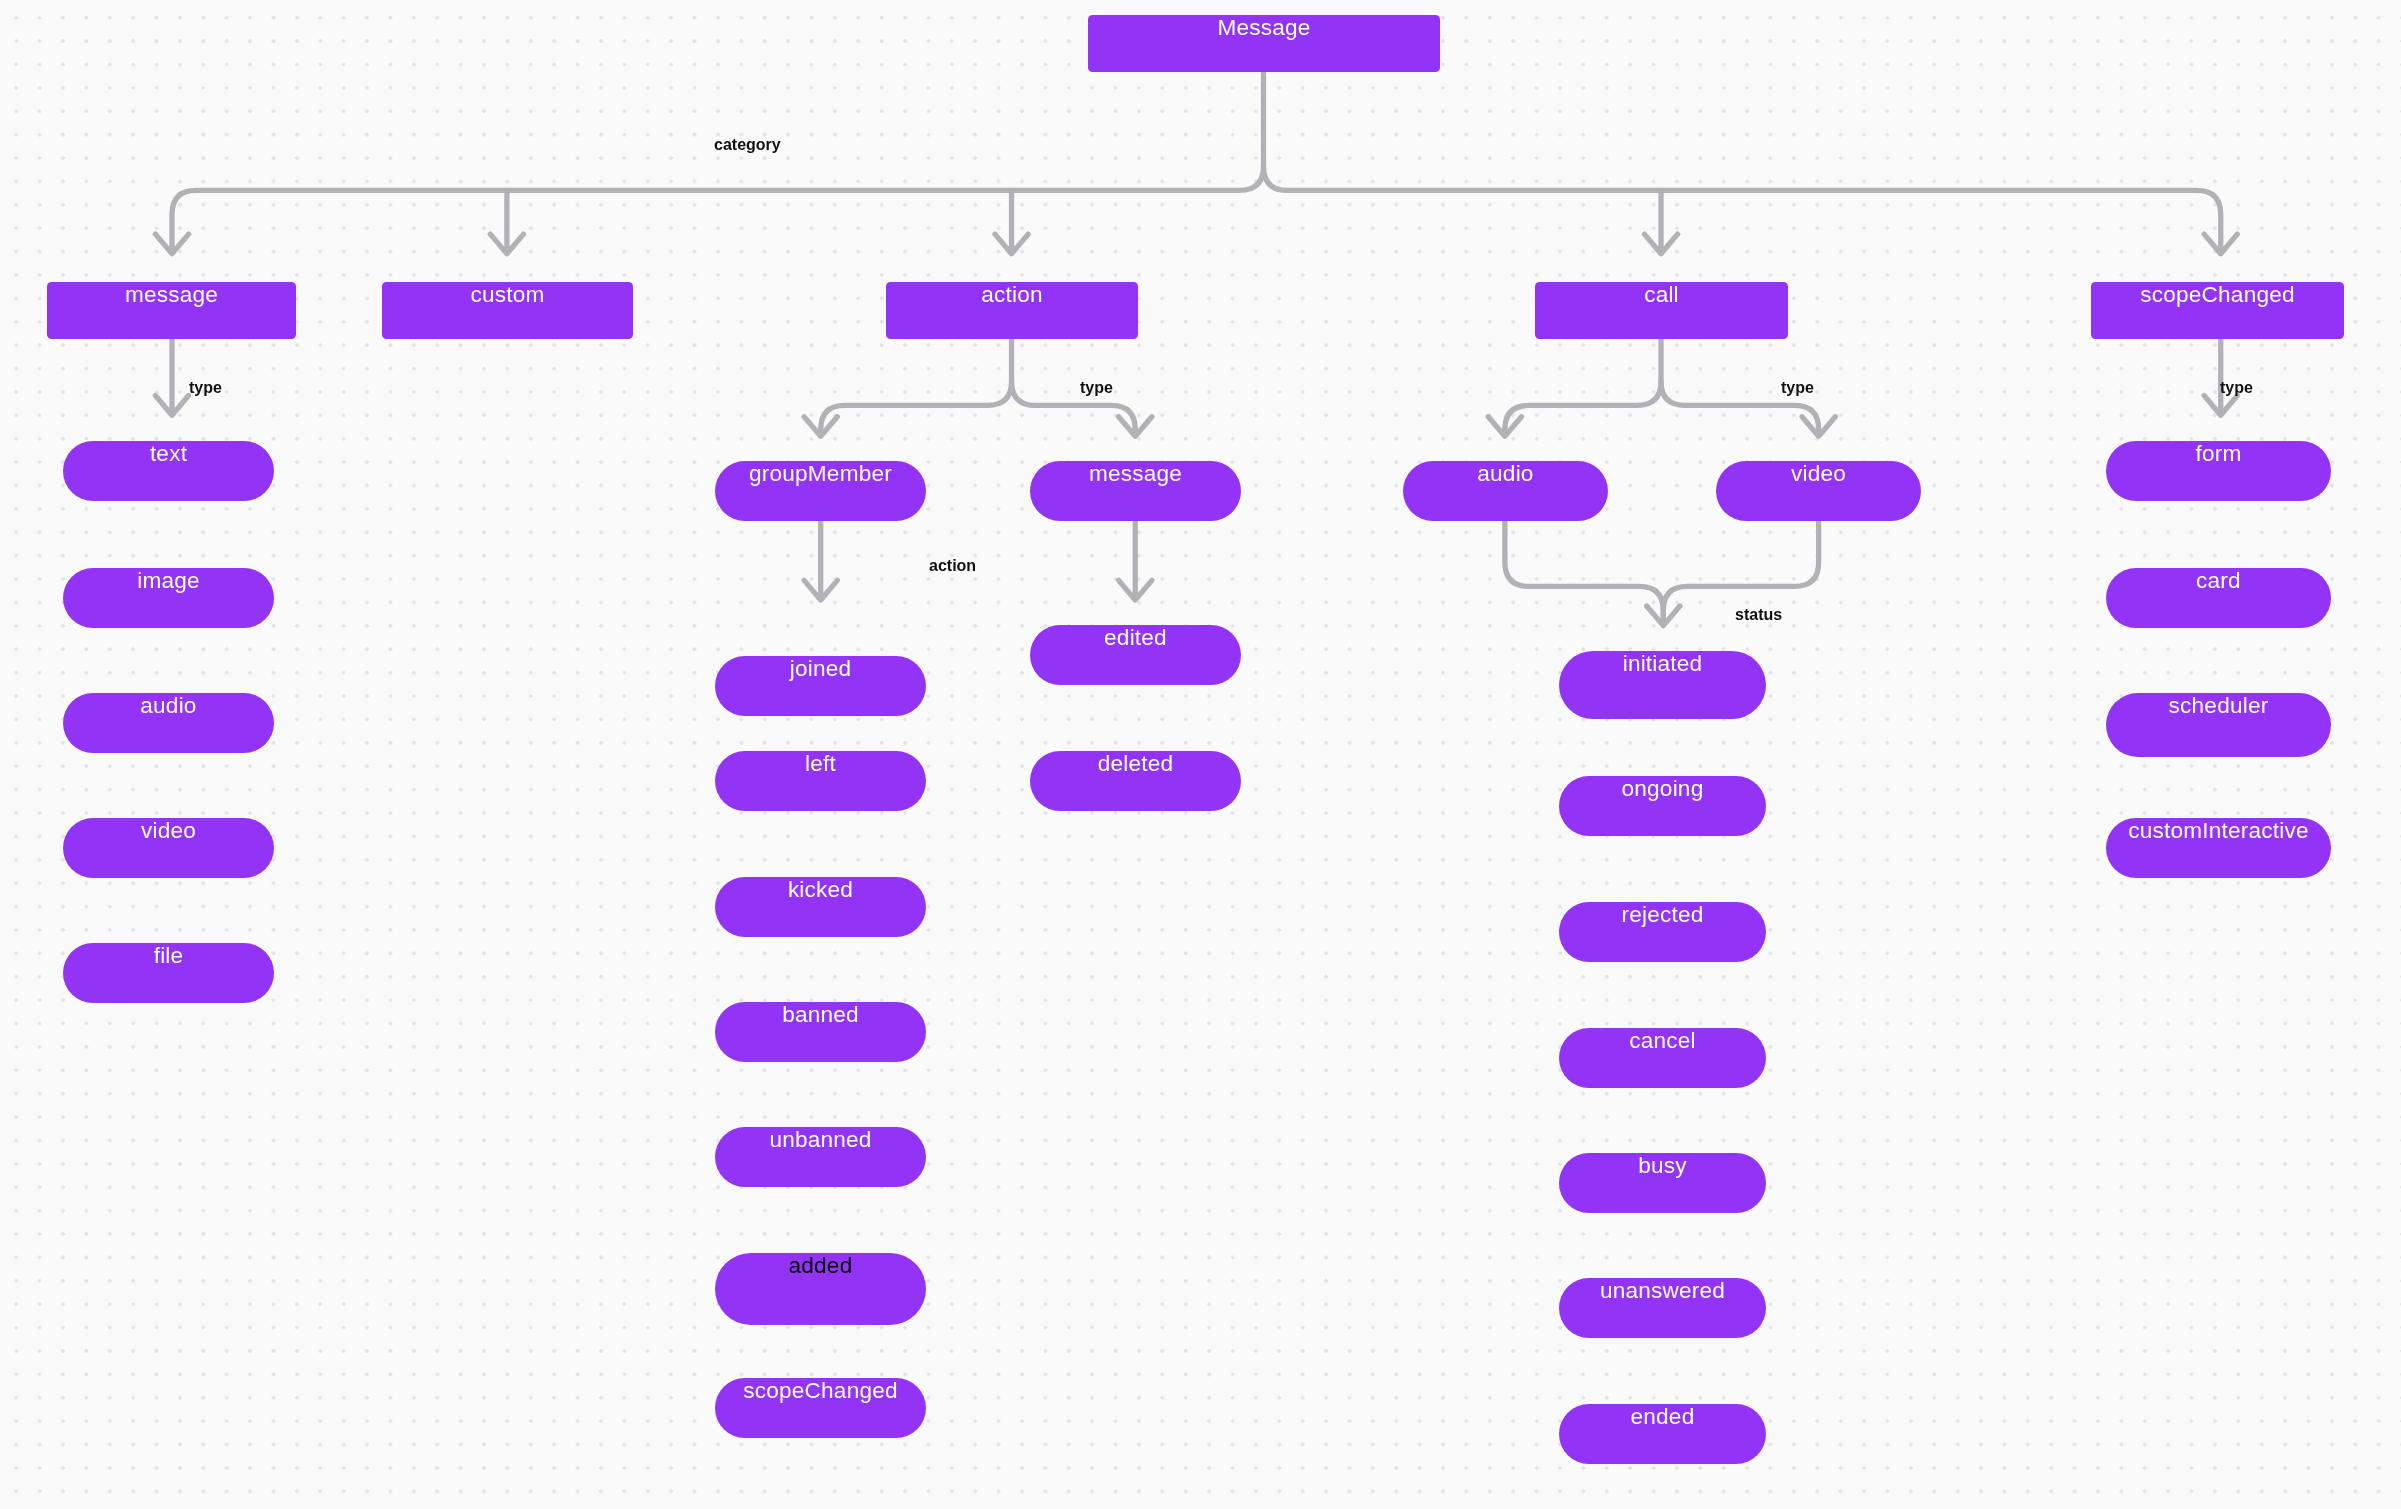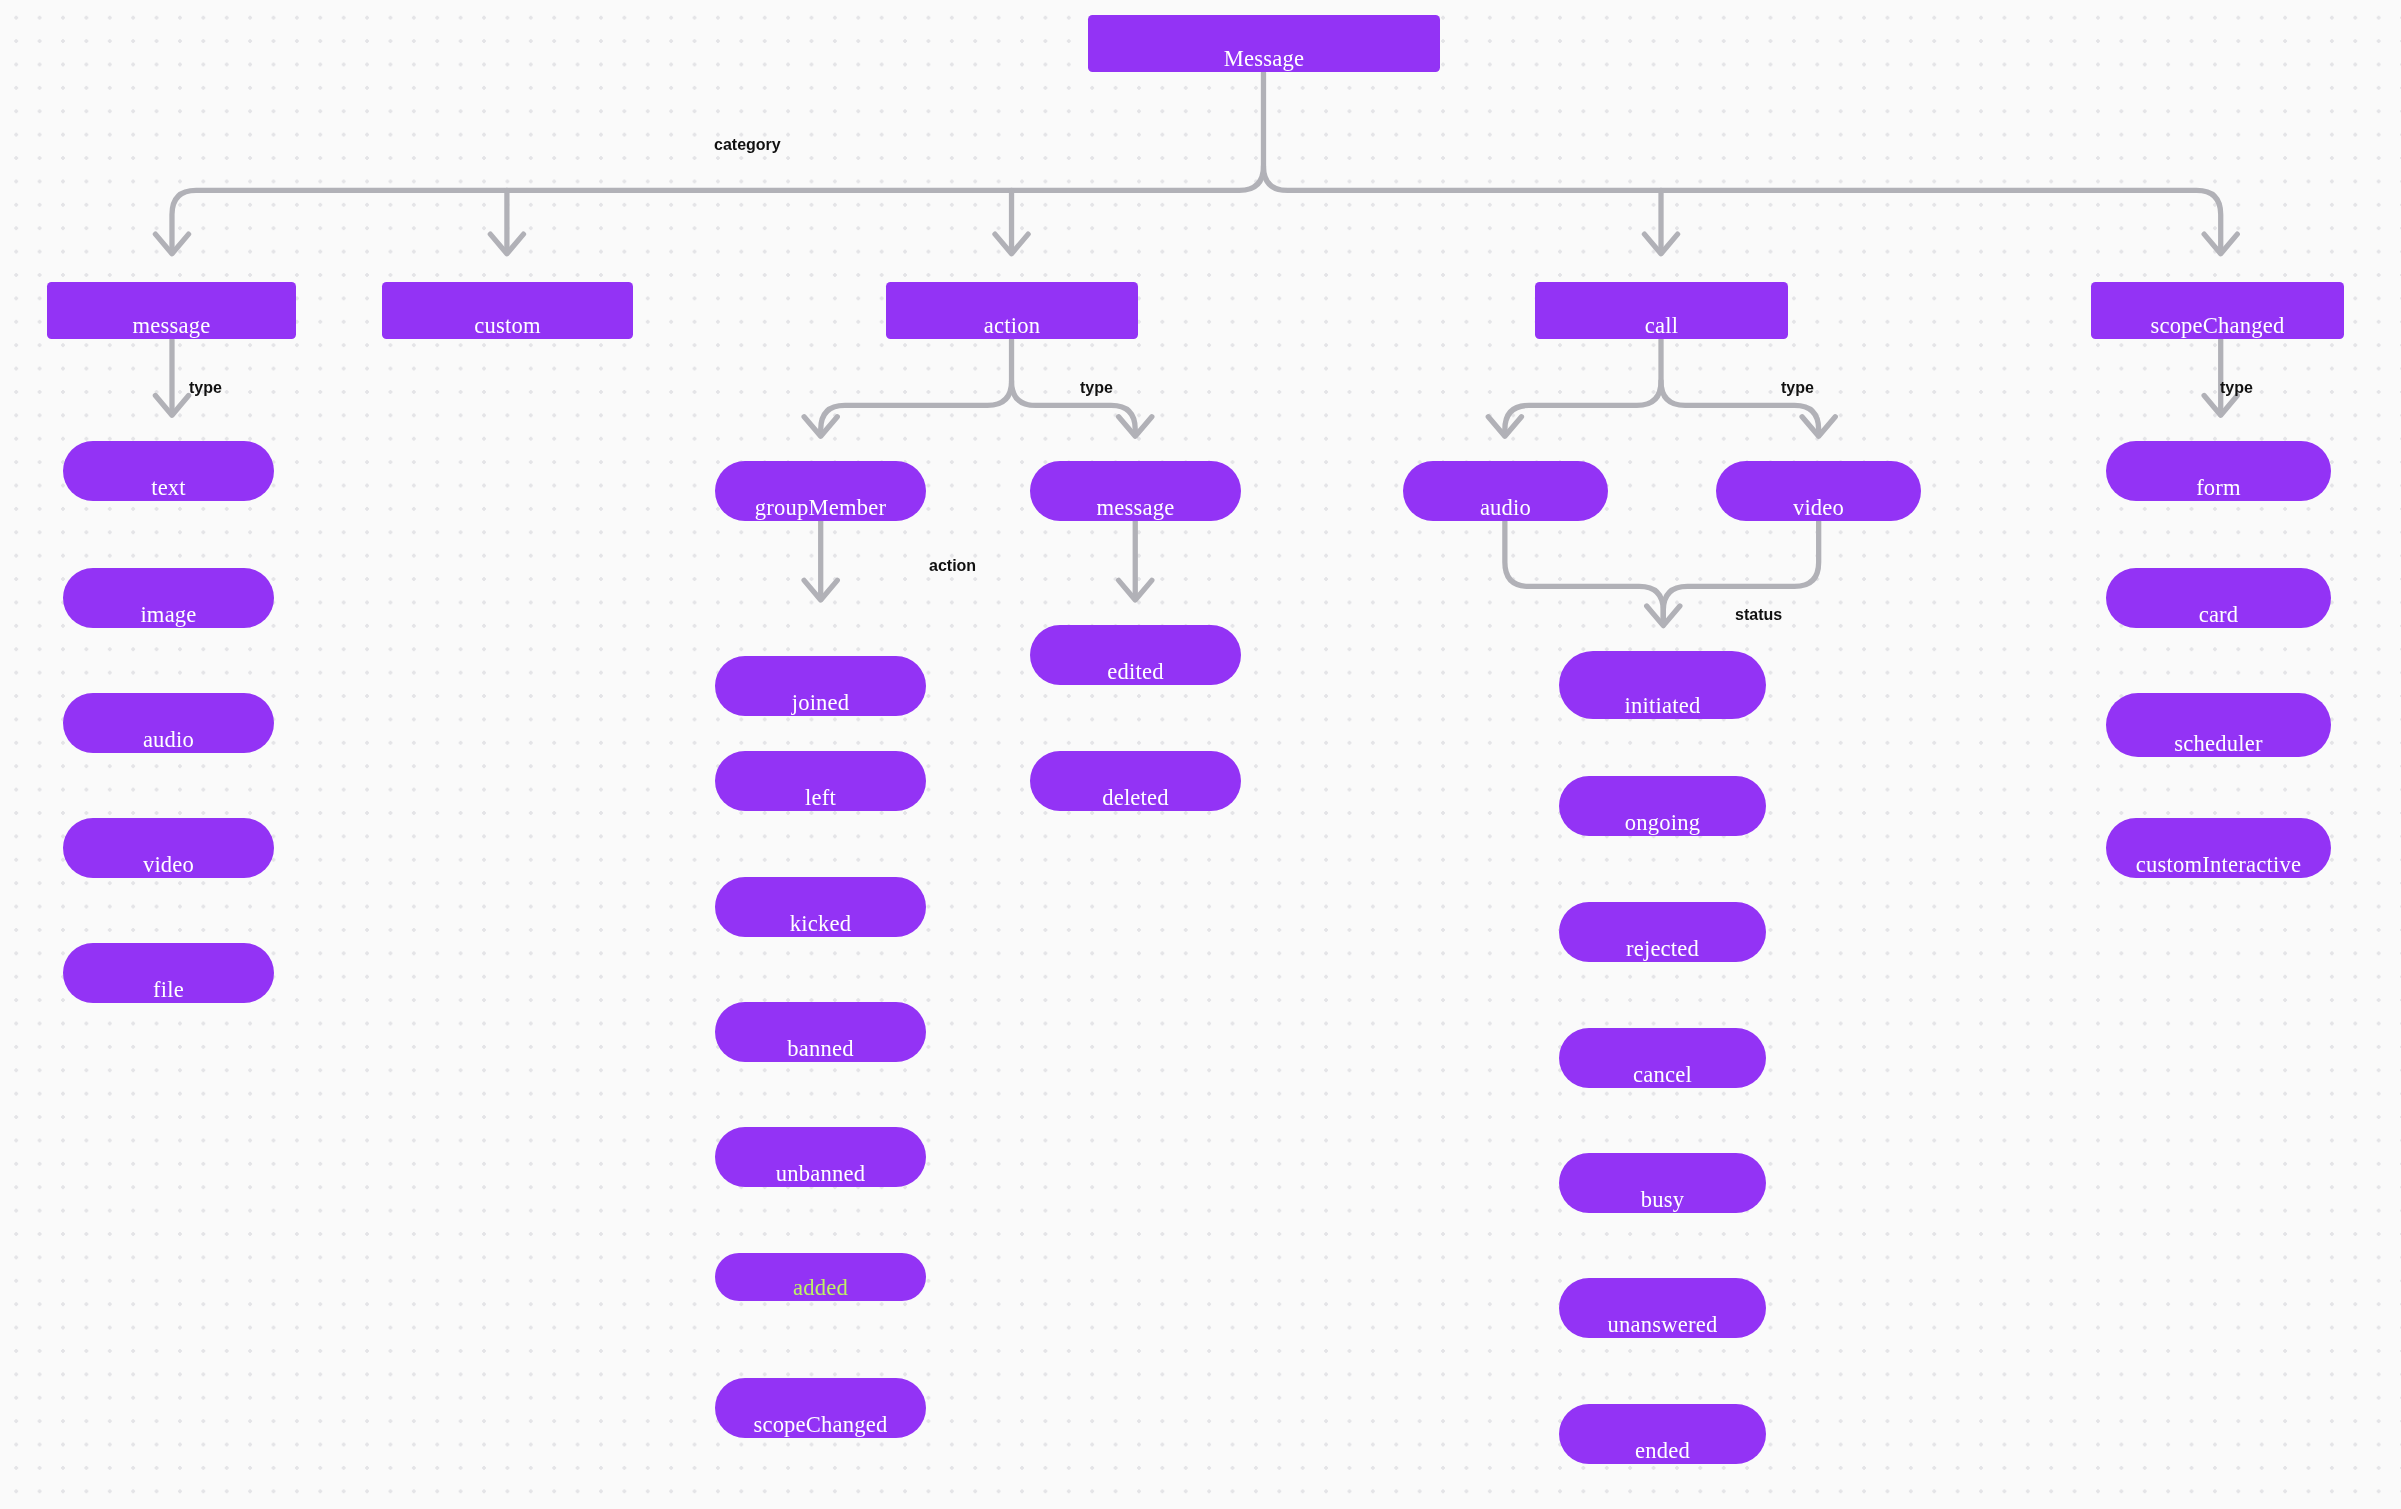--- a/index.html
+++ b/index.html
@@ -36,30 +36,29 @@
   .arrow-head {
     fill: none;
     stroke: #b1b1b7;
     stroke-width: 7;
     stroke-linecap: round;
     stroke-linejoin: round;
   }
   .node {
     position: absolute;
     display: flex;
-    align-items: flex-end;
+    align-items: flex-start;
     justify-content: center;
     box-sizing: border-box;
     color: #ffffff;
     font-size: 22.6px;
     letter-spacing: 0.2px;
     text-align: center;
     white-space: nowrap;
     user-select: none;
-    font-family: Liberation Serif, serif;
   }
   .node.rect {
     border-radius: 4.5px;
   }
   .node.pill {
     border-radius: 36px;
   }
   .edge-label {
     position: absolute;
     color: #111111;
@@ -175,21 +174,21 @@
       </div>
       <div class="node pill" style="left: 715px; top: 877px; width: 211px; height: 60px; background: rgb(147, 51, 245); color: rgb(255, 255, 255);">
         <span>kicked</span>
       </div>
       <div class="node pill" style="left: 715px; top: 1002px; width: 211px; height: 60px; background: rgb(147, 51, 245); color: rgb(255, 255, 255);">
         <span>banned</span>
       </div>
       <div class="node pill" style="left: 715px; top: 1127px; width: 211px; height: 60px; background: rgb(147, 51, 245); color: rgb(255, 255, 255);">
         <span>unbanned</span>
       </div>
-      <div class="node pill" style="left: 715px; top: 1253px; width: 211px; height: 48px; background: rgb(147, 51, 245); color: #bef264;">
+      <div class="node pill" style="left: 715px; top: 1253px; width: 211px; height: 72px; background: rgb(147, 51, 245); color: #000000;">
         <span>added</span>
       </div>
       <div class="node pill" style="left: 715px; top: 1378px; width: 211px; height: 60px; background: rgb(147, 51, 245); color: rgb(255, 255, 255);">
         <span>scopeChanged</span>
       </div>
       <div class="node pill" style="left: 1030px; top: 625px; width: 211px; height: 60px; background: rgb(147, 51, 245); color: rgb(255, 255, 255);">
         <span>edited</span>
       </div>
       <div class="node pill" style="left: 1030px; top: 751px; width: 211px; height: 60px; background: rgb(147, 51, 245); color: rgb(255, 255, 255);">
         <span>deleted</span>

